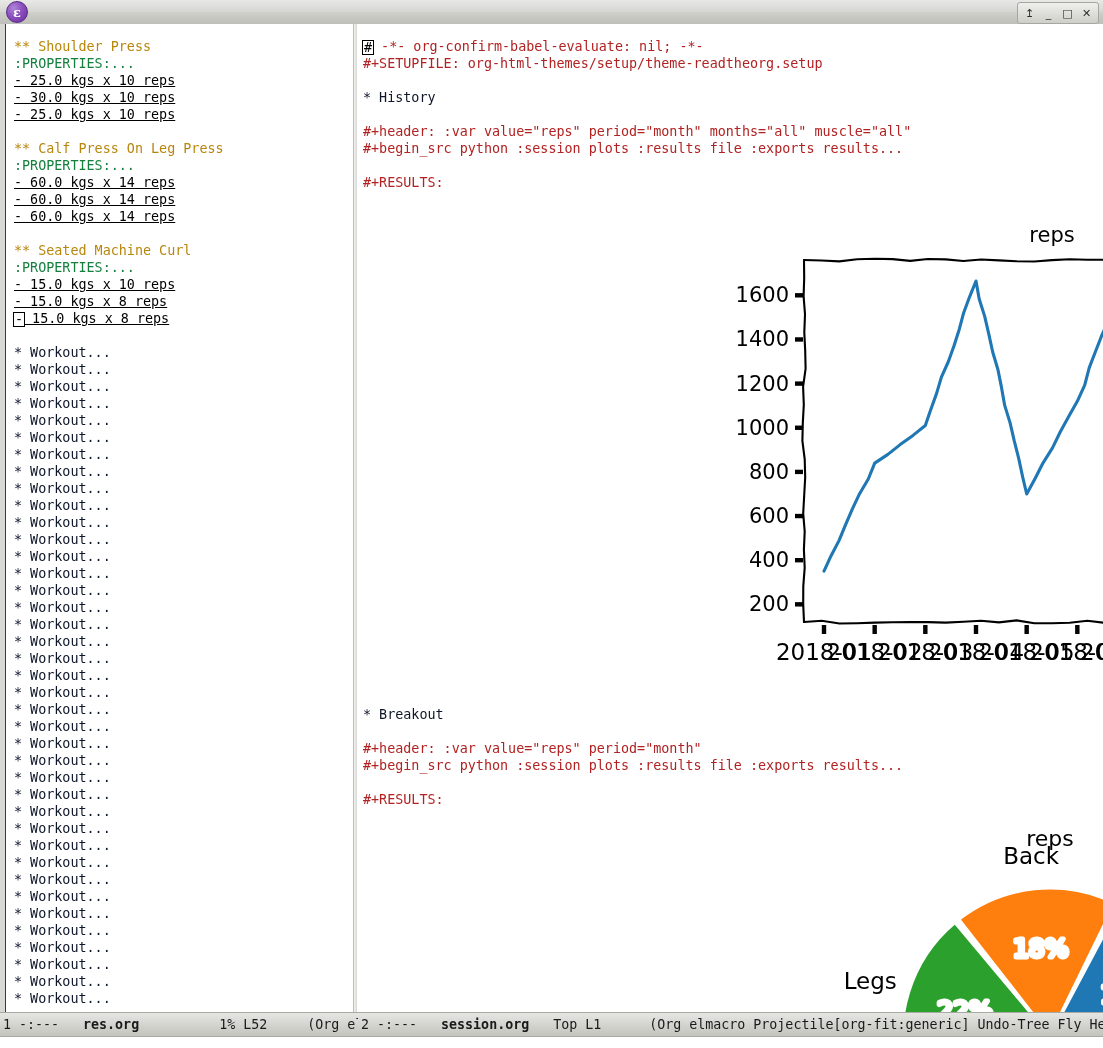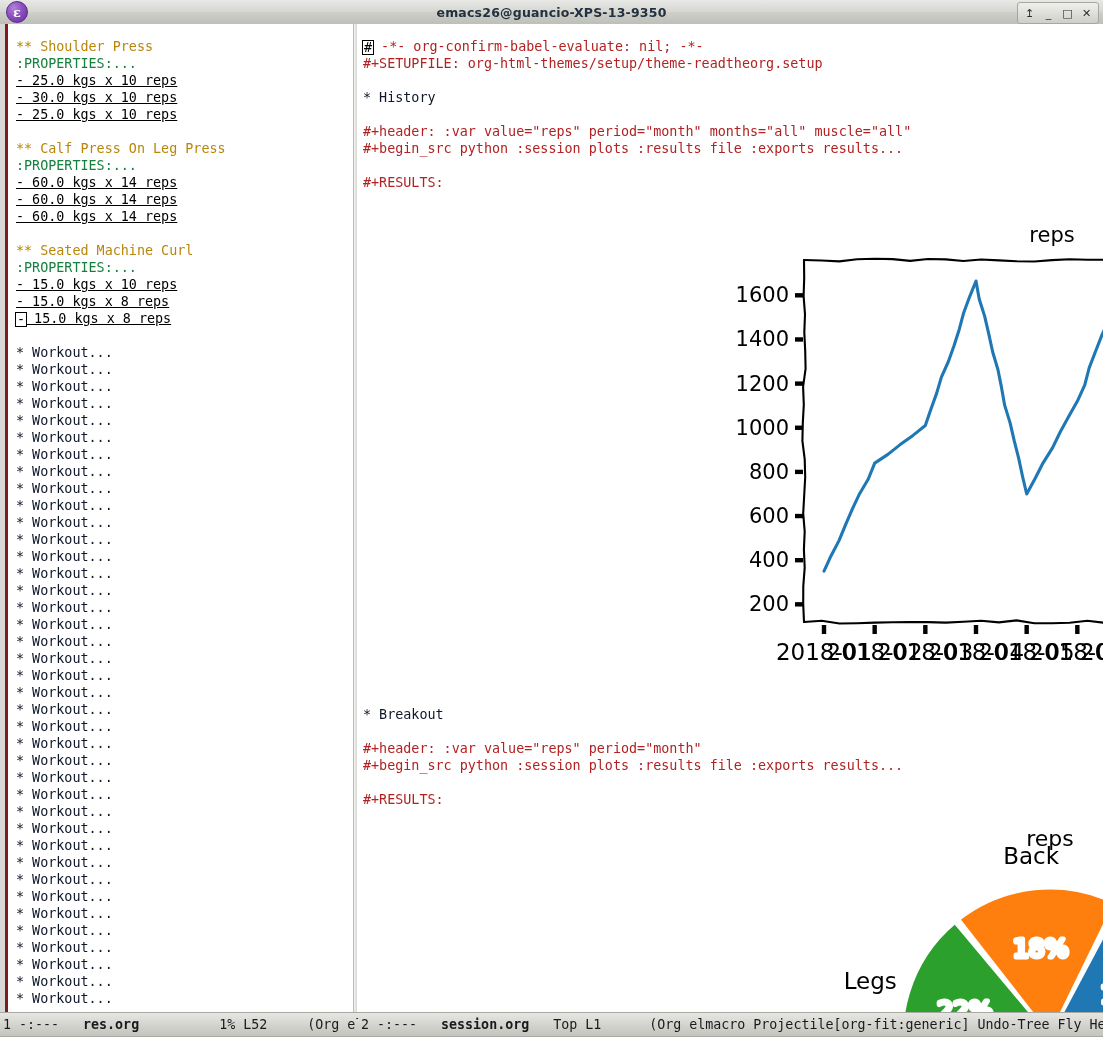--- a/index.html
+++ b/index.html
@@ -44,21 +44,21 @@
   }
 
   
   .frame{
     position:absolute;left:0;top:24px;width:1103px;height:1024px;
     background:#d8d8d4;
   }
   .pane{
     position:absolute;top:0;background:#ffffff;overflow:hidden;
   }
-  .pane-left{left:5px;width:348px;height:989px;border-left:3px solid #7f1d1d;}
+  .pane-left{left:5px;width:348px;height:989px;border-left:1px solid #7f1d1d;}
   .pane-right{left:357px;width:746px;height:989px;}
   .pane-divider{
     position:absolute;left:353px;top:0;width:4px;height:989px;
     background:linear-gradient(to right,#f2f2f0,#cdcdc8);
     border-left:1px solid #bdbdb8;border-right:1px solid #bdbdb8;
   }
 
   .buftext{
     font-family:"DejaVu Sans Mono", monospace;
     font-size:13.4px;line-height:17px;white-space:pre;
@@ -101,21 +101,20 @@
 </style>
 </head>
 <body>
 
 <div id="app">
 
   <div class="titlebar">
     <div class="tb-icon">
       <div class="emacs-logo">ε</div>
     </div>
-    <div class="tb-title">emacs26@guancio-XPS-13-9350</div>
     <div class="tb-buttons">
       <div class="tb-btn">↥</div>
       <div class="tb-btn">_</div>
       <div class="tb-btn">□</div>
       <div class="tb-btn">✕</div>
     </div>
   </div>
 
   <div class="frame">
 

